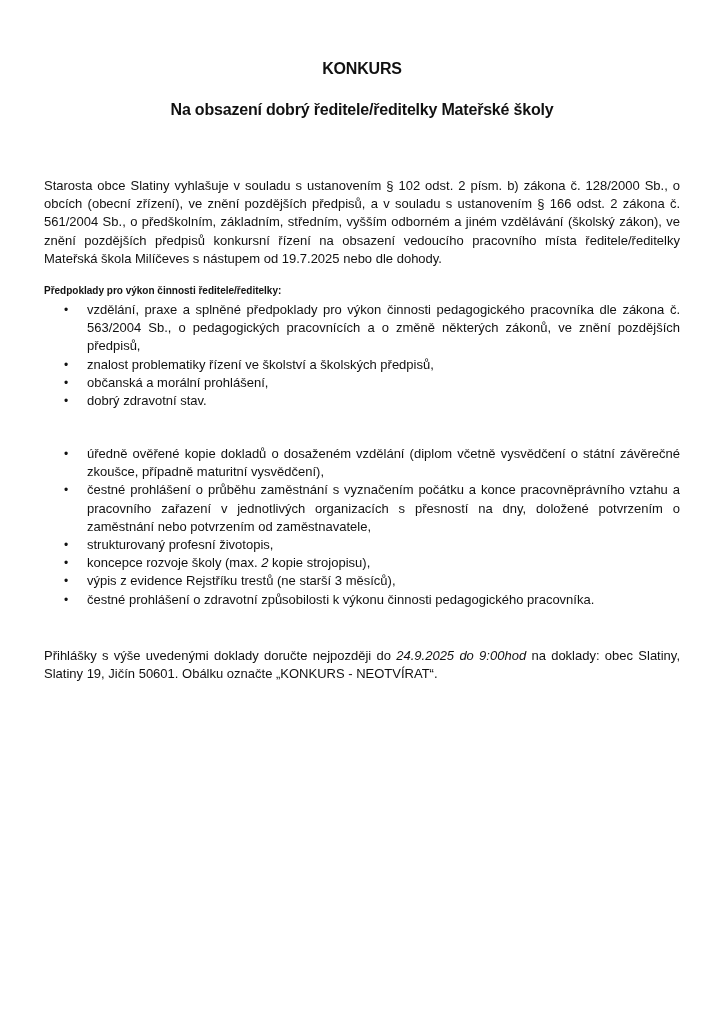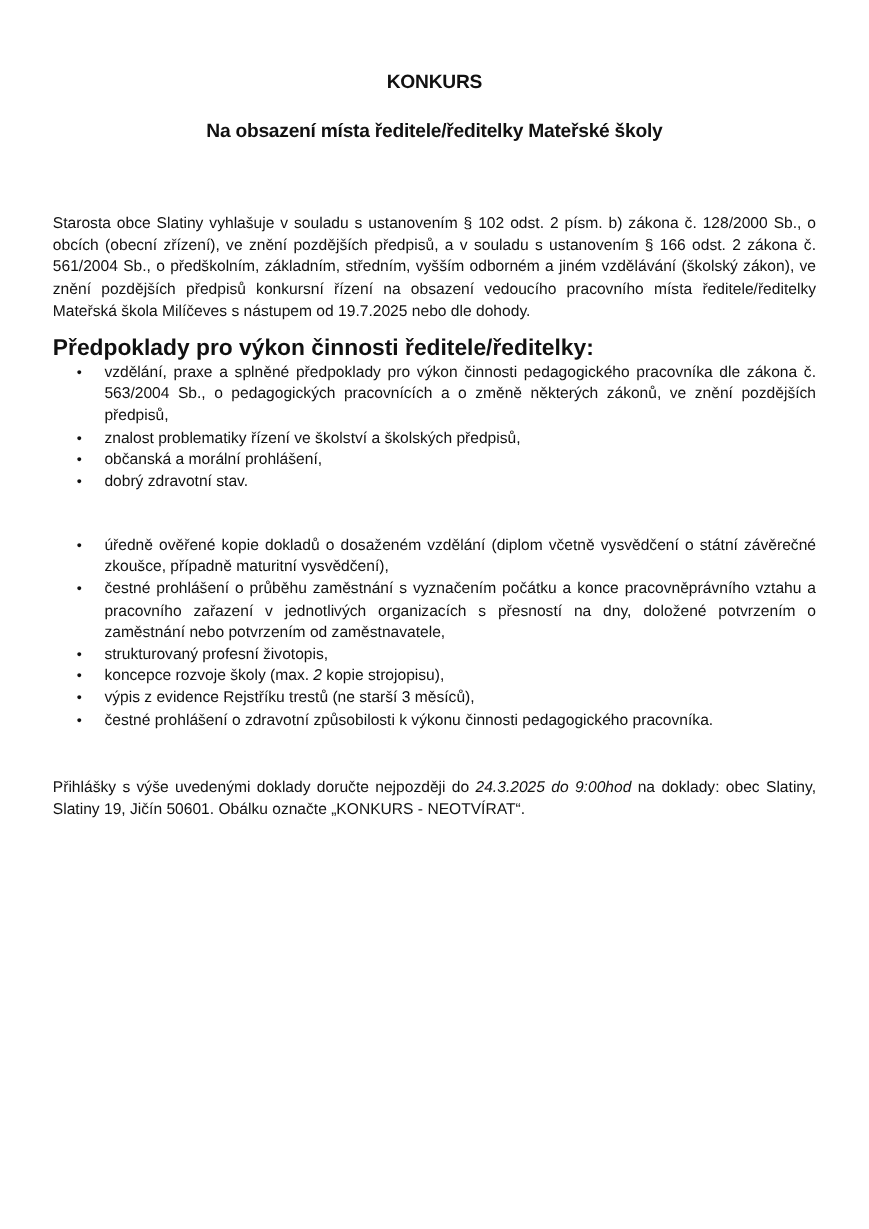--- a/index.html
+++ b/index.html
@@ -13,21 +13,21 @@
     font-weight: bold; font-size: 16px; letter-spacing: -0.2px;
   }
   #doc-title { top: 44px; }
   #doc-subtitle { top: 85px; }
   .para {
     position: absolute; left: 44px; width: 636px;
     font-size: 13px; line-height: 18.2px; text-align: justify;
   }
   #intro { top: 161px; }
   .heading {
-    position: absolute; left: 44px; font-weight: bold; font-size: 19px; line-height: 18px;
+    position: absolute; left: 44px; font-weight: bold; font-size: 10px; line-height: 18px;
   }
   #req-heading { top: 266px; }
   #app-heading { top: 410px; }
   ul.blist {
     position: absolute; left: 44px; width: 636px; margin: 0; padding: 0; list-style: none;
     font-size: 13px; line-height: 18.2px;
   }
   #req-list { top: 285px; }
   #app-list { top: 429px; }
   ul.blist li {
@@ -38,35 +38,35 @@
   }
   #closing { top: 631px; }
   b { font-weight: normal; }
   i { font-style: italic; }
 </style>
 </head>
 <body>
 
 <div class="page">
   <div class="title" id="doc-title">KONKURS</div>
-  <div class="title" id="doc-subtitle">Na obsazení místa ředitele/ředitelky Mateřské školy</div>
+  <div class="title" id="doc-subtitle">Na obsazení dobrý ředitele/ředitelky Mateřské školy</div>
 
   <div class="para" id="intro"><b>Starosta</b><span> obce </span><b>Slatiny</b><span> vyhlašuje v souladu s ustanovením § 102 odst. 2 písm. b) zákona č. 128/2000 Sb., o obcích (obecní zřízení), ve znění pozdějších předpisů, a v souladu s ustanovením § 166 odst. 2 zákona č. 561/2004 Sb., o předškolním, základním, středním, vyšším odborném a jiném vzdělávání (školský zákon), ve znění pozdějších předpisů konkursní řízení na obsazení vedoucího pracovního místa ředitele/ředitelky </span><b>Mateřská škola Milíčeves</b><span> s nástupem od </span><b>19.7.2025</b><span> nebo dle dohody.</span></div>
 
   <div class="heading" id="req-heading">Předpoklady pro výkon činnosti ředitele/ředitelky:</div>
   <ul class="blist" id="req-list">
     <li><span class="bullet">•</span><span>vzdělání, praxe a splněné předpoklady pro výkon činnosti pedagogického pracovníka dle zákona č. 563/2004 Sb., o pedagogických pracovnících a o změně některých zákonů, ve znění pozdějších předpisů,</span></li>
     <li><span class="bullet">•</span><span>znalost problematiky řízení ve školství a školských předpisů,</span></li>
     <li><span class="bullet">•</span><span>občanská a morální prohlášení,</span></li>
     <li><span class="bullet">•</span><span>dobrý zdravotní stav.</span></li>
   </ul>
 
   <ul class="blist" id="app-list">
     <li><span class="bullet">•</span><span>úředně ověřené kopie dokladů o dosaženém vzdělání (diplom včetně vysvědčení o státní závěrečné zkoušce, případně maturitní vysvědčení),</span></li>
     <li><span class="bullet">•</span><span>čestné prohlášení o průběhu zaměstnání s vyznačením počátku a konce pracovněprávního vztahu a pracovního zařazení v jednotlivých organizacích s přesností na dny, doložené potvrzením o zaměstnání nebo potvrzením od zaměstnavatele,</span></li>
     <li><span class="bullet">•</span><span>strukturovaný profesní životopis,</span></li>
     <li><span class="bullet">•</span><span>koncepce rozvoje školy (max. </span><i>2</i><span> kopie strojopisu),</span></li>
     <li><span class="bullet">•</span><span>výpis z evidence Rejstříku trestů (ne starší 3 měsíců),</span></li>
     <li><span class="bullet">•</span><span>čestné prohlášení o zdravotní způsobilosti k výkonu činnosti pedagogického pracovníka.</span></li>
   </ul>
 
-  <div class="para" id="closing"><span>Přihlášky s výše uvedenými doklady doručte nejpozději do </span><b><i>24.3.2025 do 9:00hod</i></b><span> na doklady</span><b>: obec Slatiny, Slatiny 19, Jičín 50601</b><span>. Obálku označte „KONKURS - NEOTVÍRAT“.</span></div>
+  <div class="para" id="closing"><span>Přihlášky s výše uvedenými doklady doručte nejpozději do </span><b><i>24.9.2025 do 9:00hod</i></b><span> na doklady</span><b>: obec Slatiny, Slatiny 19, Jičín 50601</b><span>. Obálku označte „KONKURS - NEOTVÍRAT“.</span></div>
 </div>
 
 </body></html>

